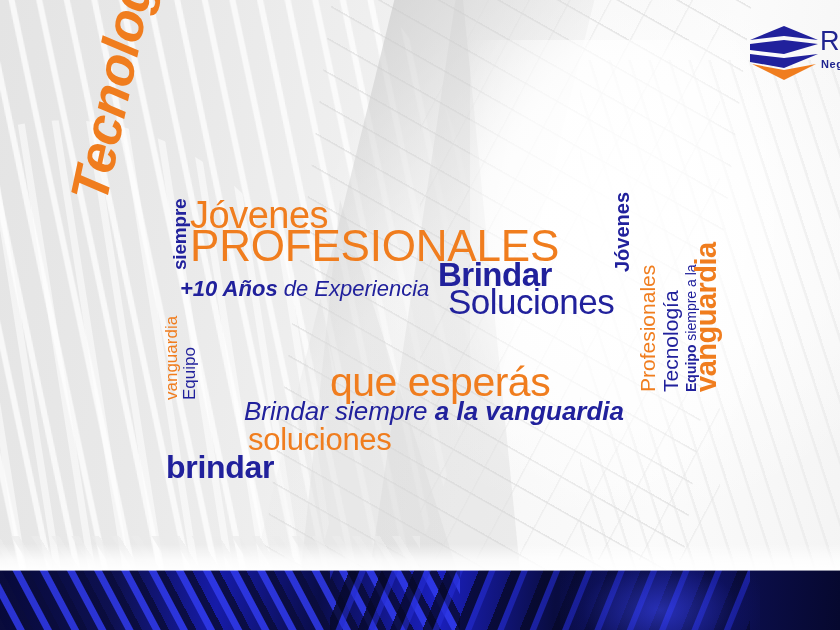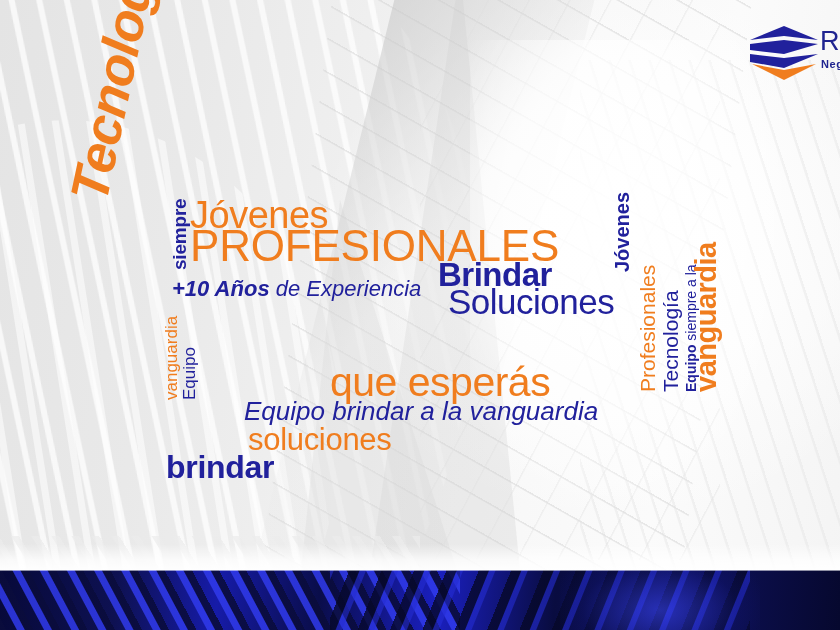--- a/index.html
+++ b/index.html
@@ -269,21 +269,21 @@
   
   .w-profesionales {
     left: 190px; top: 224px;
     font-size: 44px;
     font-weight: 300;
     letter-spacing: -.2px;
   }
 
   
   .w-anos {
-    left: 172px; top: 278px;
+    left: 180px; top: 278px;
     font-size: 22px;
     font-style: italic;
   }
   .w-anos b { font-weight: 700; }
   .w-anos i { font-weight: 400; font-style: italic; }
 
   
   .w-vanguardia-l {
     left: 163px; top: 400px;
     transform: rotate(-90deg);
@@ -329,21 +329,21 @@
     letter-spacing: -.5px;
   }
 
   
   .w-equipo-line {
     left: 244px; top: 398px;
     font-size: 26px;
     font-style: italic;
   }
   .w-equipo-line i { font-weight: 400; font-style: italic; }
-  .w-equipo-line b { font-weight: 400; font-style: italic; }
+  .w-equipo-line b { font-weight: 700; font-style: italic; }
 
   
   .w-soluciones-o {
     left: 248px; top: 424px;
     font-size: 31px;
     font-weight: 400;
     letter-spacing: -.3px;
   }
   
   .w-brindar-bl {
@@ -454,21 +454,21 @@
   <div class="wc w-soluciones-b bl">
     <span>Soluciones</span>
   </div>
 
 
   <div class="wc w-queesperas or">
     <span>que esperás</span>
   </div>
 
   <div class="wc w-equipo-line bl">
-    <span><i>Equipo brindar </i><b>a la vanguardia</b></span>
+    <span><i>Brindar siempre </i><b>a la vanguardia</b></span>
   </div>
 
   <div class="wc w-soluciones-o or">
     <span>soluciones</span>
   </div>
 
   <div class="wc w-brindar-bl bl">
     <span>brindar</span>
   </div>
 

